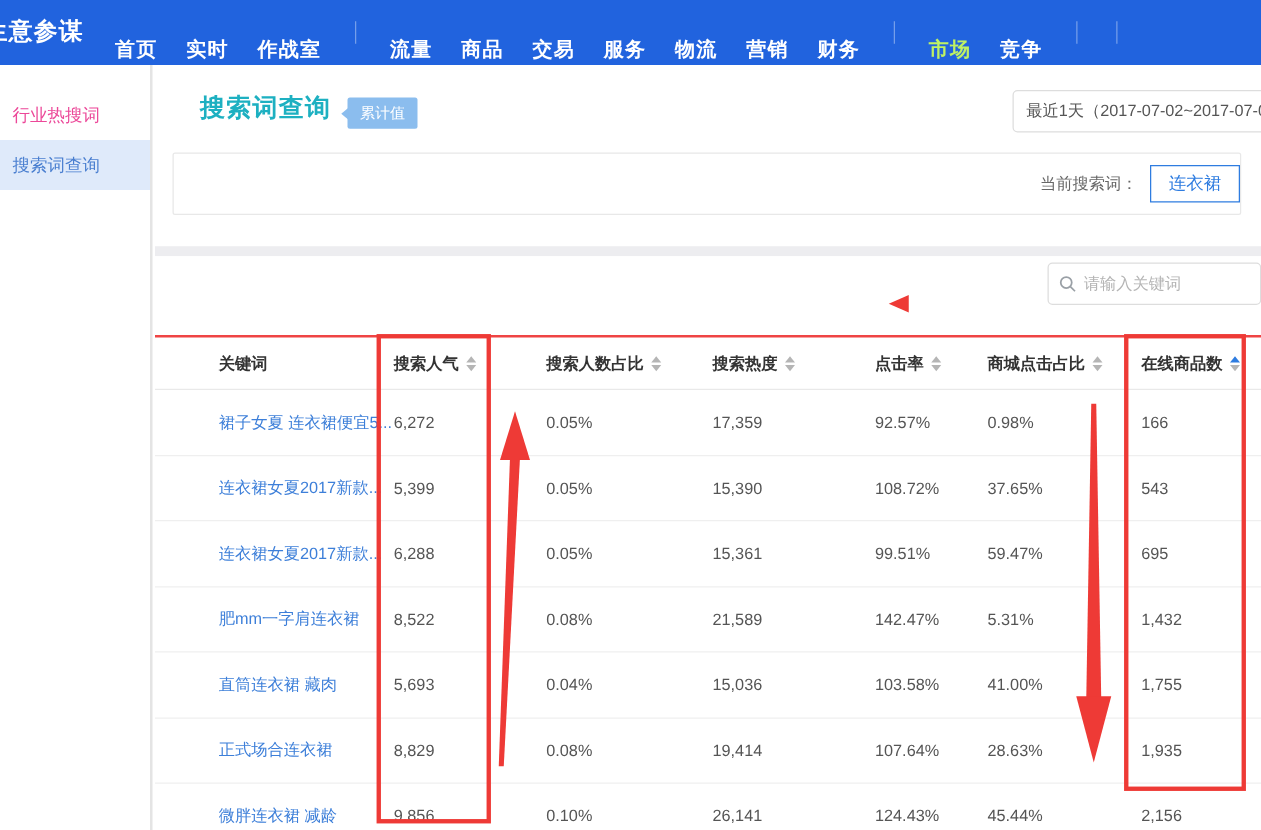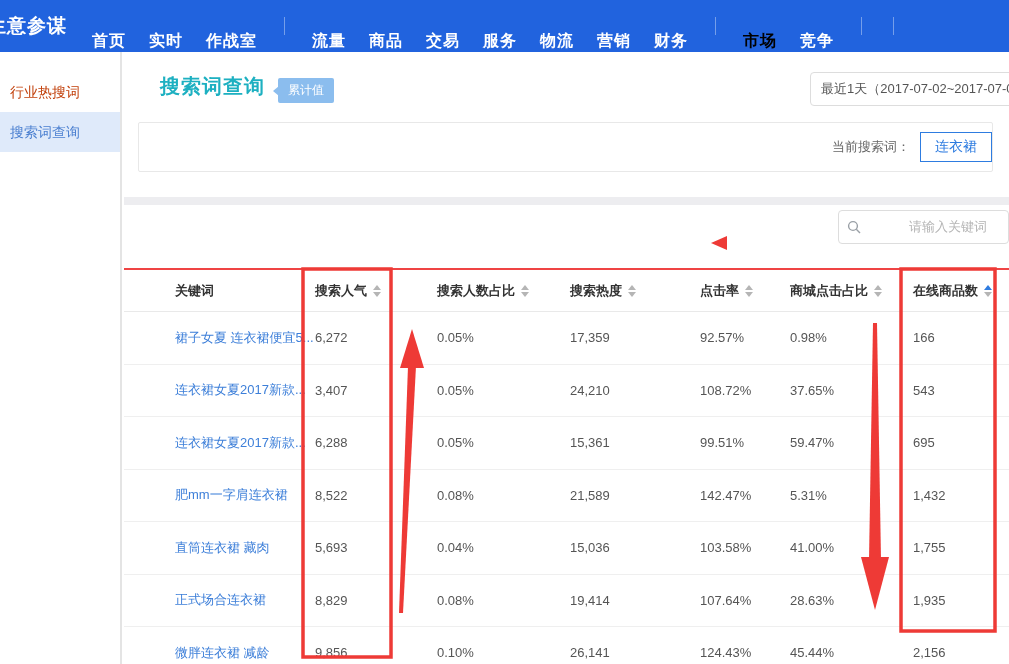--- a/index.html
+++ b/index.html
@@ -19,35 +19,35 @@
     color:#fff; font-size:19px; font-weight:bold; letter-spacing:1px;
   }
   .nav-items {
     position:absolute; left:92px; top:0; height:52px;
     display:flex; align-items:center; gap:23px;
   }
   .nav-item {
     color:#fff; font-size:16px; font-weight:600; height:52px; line-height:52px;
     position:relative; cursor:pointer; letter-spacing:1px;margin-top:29px;
   }
-  .nav-item.active { color:#000000; }
+  .nav-item.active { color:#bef264; }
   .nav-item.active::after {
     content:""; position:absolute; left:50%; transform:translateX(-50%);
     bottom:0; width:58px; height:4px; background:#f6bd33;
   }
   .nav-div { width:1px; height:18px; background:rgba(255,255,255,.38); margin:0 4px; }
 
   
   .sidebar {
     position:absolute; left:0; top:52px; width:122px; height:612px;
     background:#fff; border-right:2px solid #e4e4e4;
   }
   .side-item {
     height:40px; line-height:40px; padding-left:10px; font-size:14px;
-    color:#c2410c; cursor:pointer;
+    color:#ec4899; cursor:pointer;
   }
   .side-item.first { margin-top:20px; }
   .side-item.selected { background:#dfeafa; color:#4a7fd0; }
 
   
   .top-section { position:absolute; left:124px; top:52px; width:885px; height:145px; background:#fff; }
   .gray-band  { position:absolute; left:124px; top:197px; width:885px; height:8px; background:#ededf0; }
   .table-card { position:absolute; left:124px; top:205px; width:885px; height:459px; background:#fff; }
 
   .page-title {
@@ -82,21 +82,21 @@
 
   
   .search-box {
     position:absolute; left:838px; top:210px; width:171px; height:34px;
     border:1px solid #ddd; border-radius:4px; background:#fff;
     display:flex; align-items:center; padding-left:8px;
   }
   .search-box svg { flex:0 0 auto; }
   .search-box input {
     border:none; outline:none; font-size:13px; color:#0369a1; width:120px;
-    margin-left:6px; font-family:Liberation Serif, serif;text-align:right;
+    margin-left:6px; font-family:Liberation Serif, serif;
   }
   .search-box input::placeholder { color:#b5b5b5; }
 
   
   .dtable { position:absolute; left:124px; top:268px; width:885px; }
   .trow, .thead {
     display:grid; padding-left:51px;
     grid-template-columns:140px 122px 133px 130px 90px 123px 96px;
     align-items:center;
   }
@@ -221,23 +221,23 @@
     <a class="kw">裙子女夏 连衣裙便宜5...</a>
     <span>6,272</span>
     <span>0.05%</span>
     <span>17,359</span>
     <span>92.57%</span>
     <span>0.98%</span>
     <span>166</span>
   </div>
   <div class="trow">
     <a class="kw">连衣裙女夏2017新款...</a>
-    <span>3,407</span>
+    <span>5,399</span>
     <span>0.05%</span>
-    <span>24,210</span>
+    <span>15,390</span>
     <span>108.72%</span>
     <span>37.65%</span>
     <span>543</span>
   </div>
   <div class="trow">
     <a class="kw">连衣裙女夏2017新款...</a>
     <span>6,288</span>
     <span>0.05%</span>
     <span>15,361</span>
     <span>99.51%</span>

